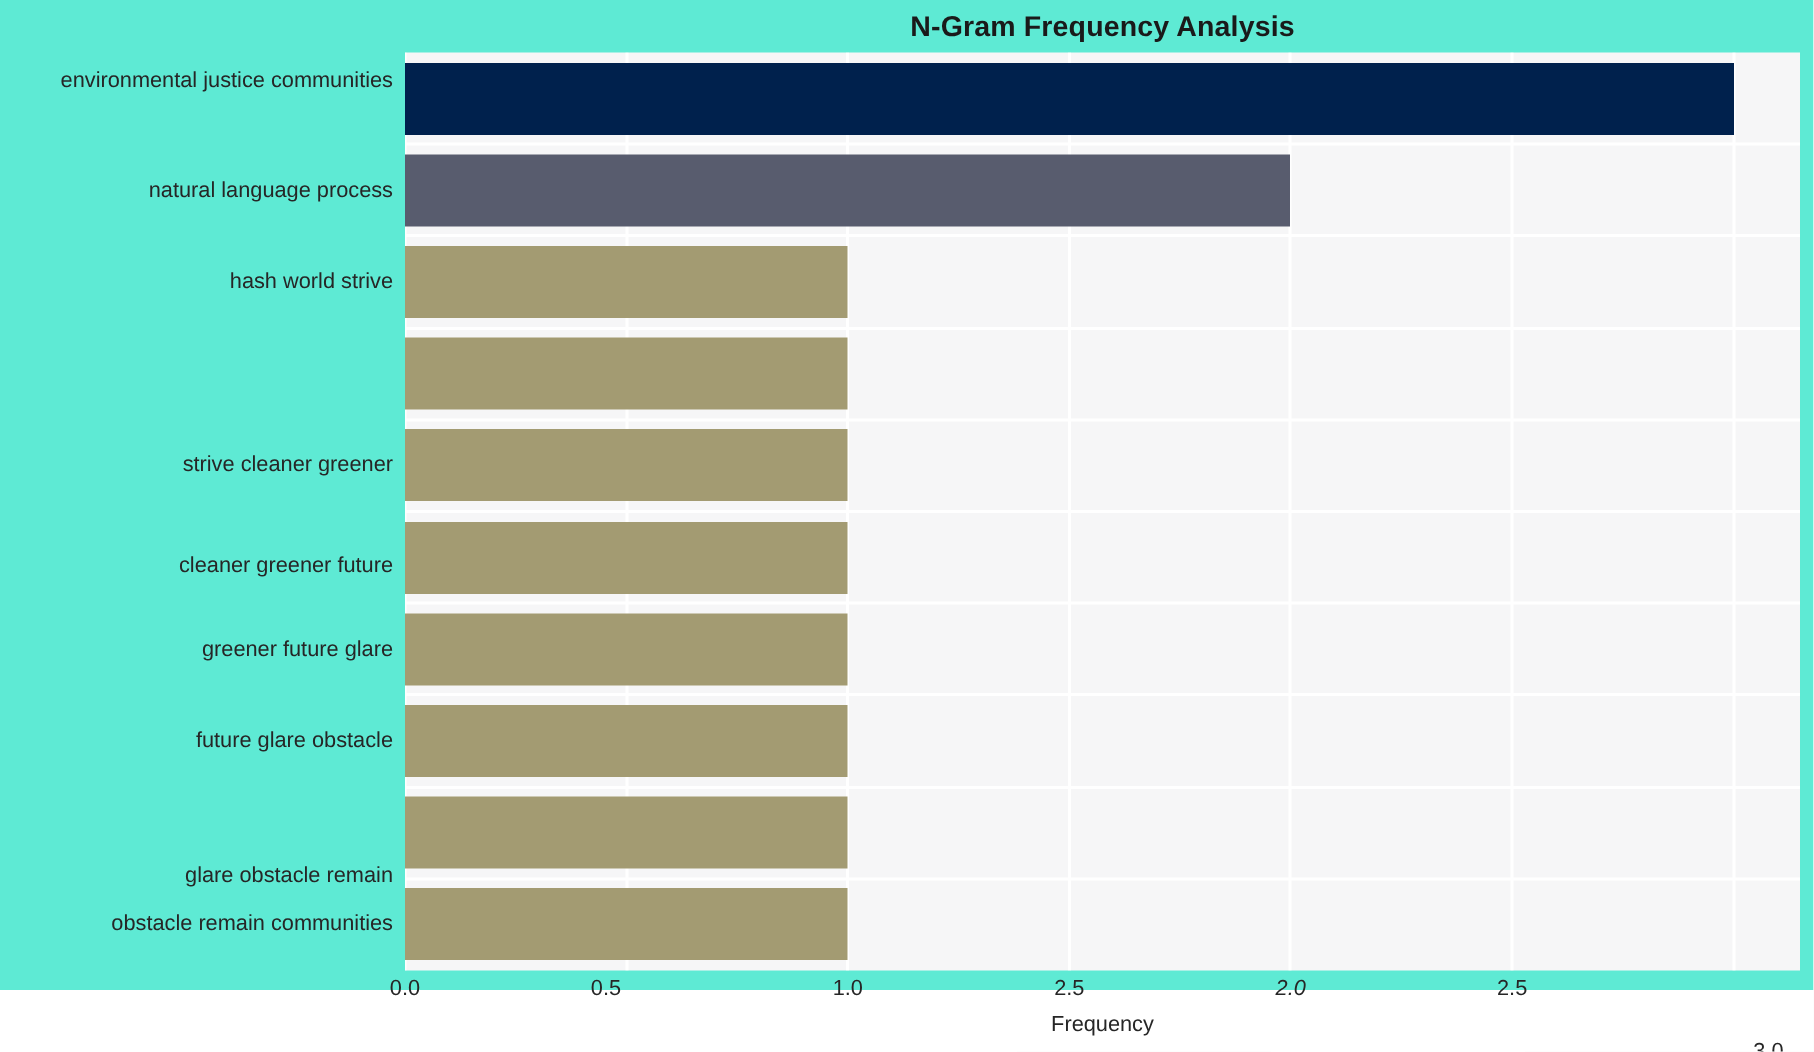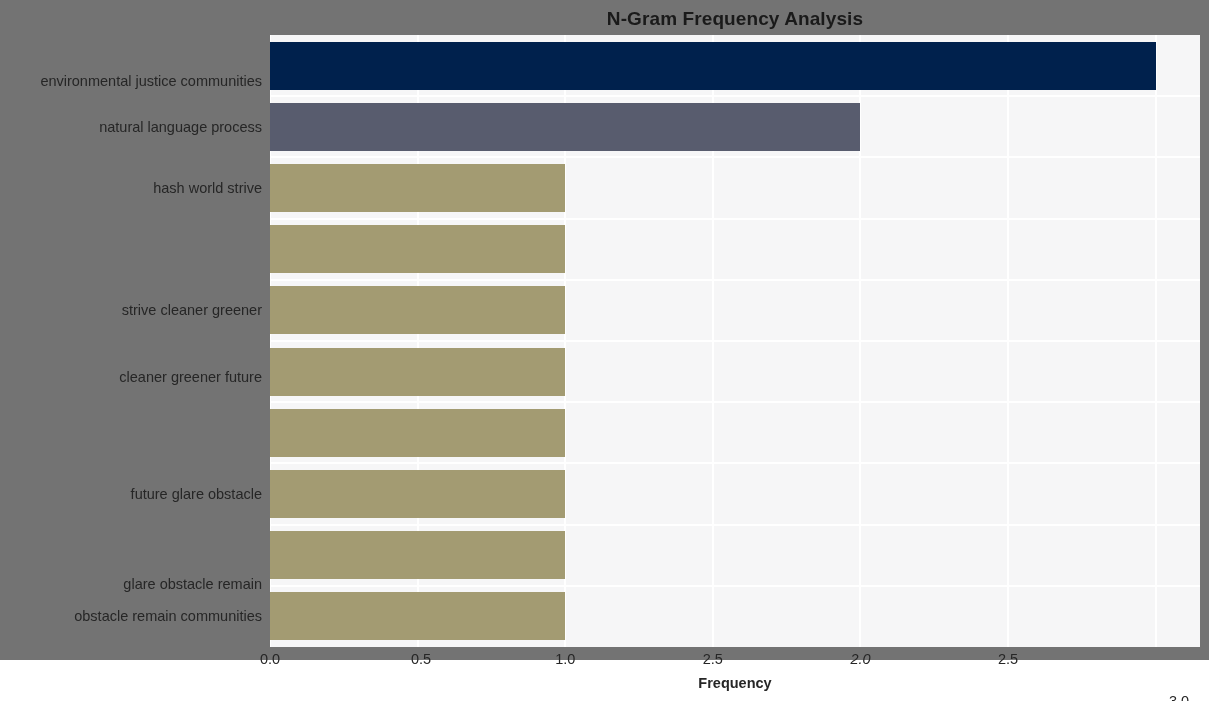--- a/index.html
+++ b/index.html
@@ -14,21 +14,21 @@
     color: #1a1a1a;
     overflow: hidden;
     position: relative;
   }
 
   #figure {
     position: absolute;
     left: 0; top: 0;
     width: 1209px;
     height: 660px;
-    background: #737373;
+    background: #5eead4;
   }
 
   
   #chart-title {
     position: absolute;
     left: 270px;
     top: 6px;
     width: 930px;
     text-align: center;
     font-size: 19px;
@@ -117,36 +117,36 @@
   #x-axis-title {
     position: absolute;
     left: 270px;
     top: 674px;
     width: 930px;
     text-align: center;
     font-size: 14.5px;
     color: #262626;
     line-height: 18px;
     white-space: nowrap;
-    font-weight: bold;
   }
 </style>
 </head>
 <body>
 
 <div id="figure">
 
   <div id="chart-title">N-Gram Frequency Analysis</div>
 
   <div id="y-labels">
-      <div class="cat-label" style="top: 37px; text-align: right;">environmental justice communities</div>
+      <div class="cat-label" style="top: 10px; text-align: right;">environmental justice communities</div>
       <div class="cat-label" style="top: 82.8px;">natural language process</div>
       <div class="cat-label" style="top: 144px;">hash world strive</div>
       <div class="cat-label" style="top: 266.4px;">strive cleaner greener</div>
       <div class="cat-label" style="top: 333px;">cleaner greener future</div>
+      <div class="cat-label" style="top: 388.8px;">greener future glare</div>
       <div class="cat-label" style="top: 450px;">future glare obstacle</div>
       <div class="cat-label" style="top: 540px;">glare obstacle remain</div>
       <div class="cat-label" style="top: 572.4px;">obstacle remain communities</div>
     </div>
 
   <div id="plot-area">
     <div id="gridlines-v">
         <div class="gridline-v" style="left: -1px;"></div>
         <div class="gridline-v" style="left: 146.619px;"></div>
         <div class="gridline-v" style="left: 294.238px;"></div>
@@ -175,21 +175,21 @@
         <div class="bar" title="cleaner greener future: 1" style="width: 295.238px; top: 312.6px; background: rgb(163, 155, 114);"></div>
         <div class="bar" title="greener future glare: 1" style="width: 295.238px; top: 373.8px; background: rgb(163, 155, 114);"></div>
         <div class="bar" title="future glare obstacle: 1" style="width: 295.238px; top: 435px; background: rgb(163, 155, 114);"></div>
         <div class="bar" title="glare obstacle remain: 1" style="width: 295.238px; top: 496.2px; background: rgb(163, 155, 114);"></div>
         <div class="bar" title="obstacle remain communities: 1" style="width: 295.238px; top: 557.4px; background: rgb(163, 155, 114);"></div>
       </div>
   </div>
 
   <div id="x-ticks">
       <div class="xtick" style="left: 0px;">0.0</div>
-      <div class="xtick" style="left: 151px; text-align: center;">0.5</div>
+      <div class="xtick" style="left: 134px; text-align: center;">0.5</div>
       <div class="xtick" style="left: 295.238px;">1.0</div>
       <div class="xtick" style="left: 442.857px;">2.5</div>
       <div class="xtick" style="left: 590.476px; font-style: italic;">2.0</div>
       <div class="xtick" style="left: 738.095px;">2.5</div>
       <div class="xtick" style="left: 909px; margin-top: 42px;">3.0</div>
     </div>
 
   <div id="x-axis-title">Frequency</div>
 
 </div>

